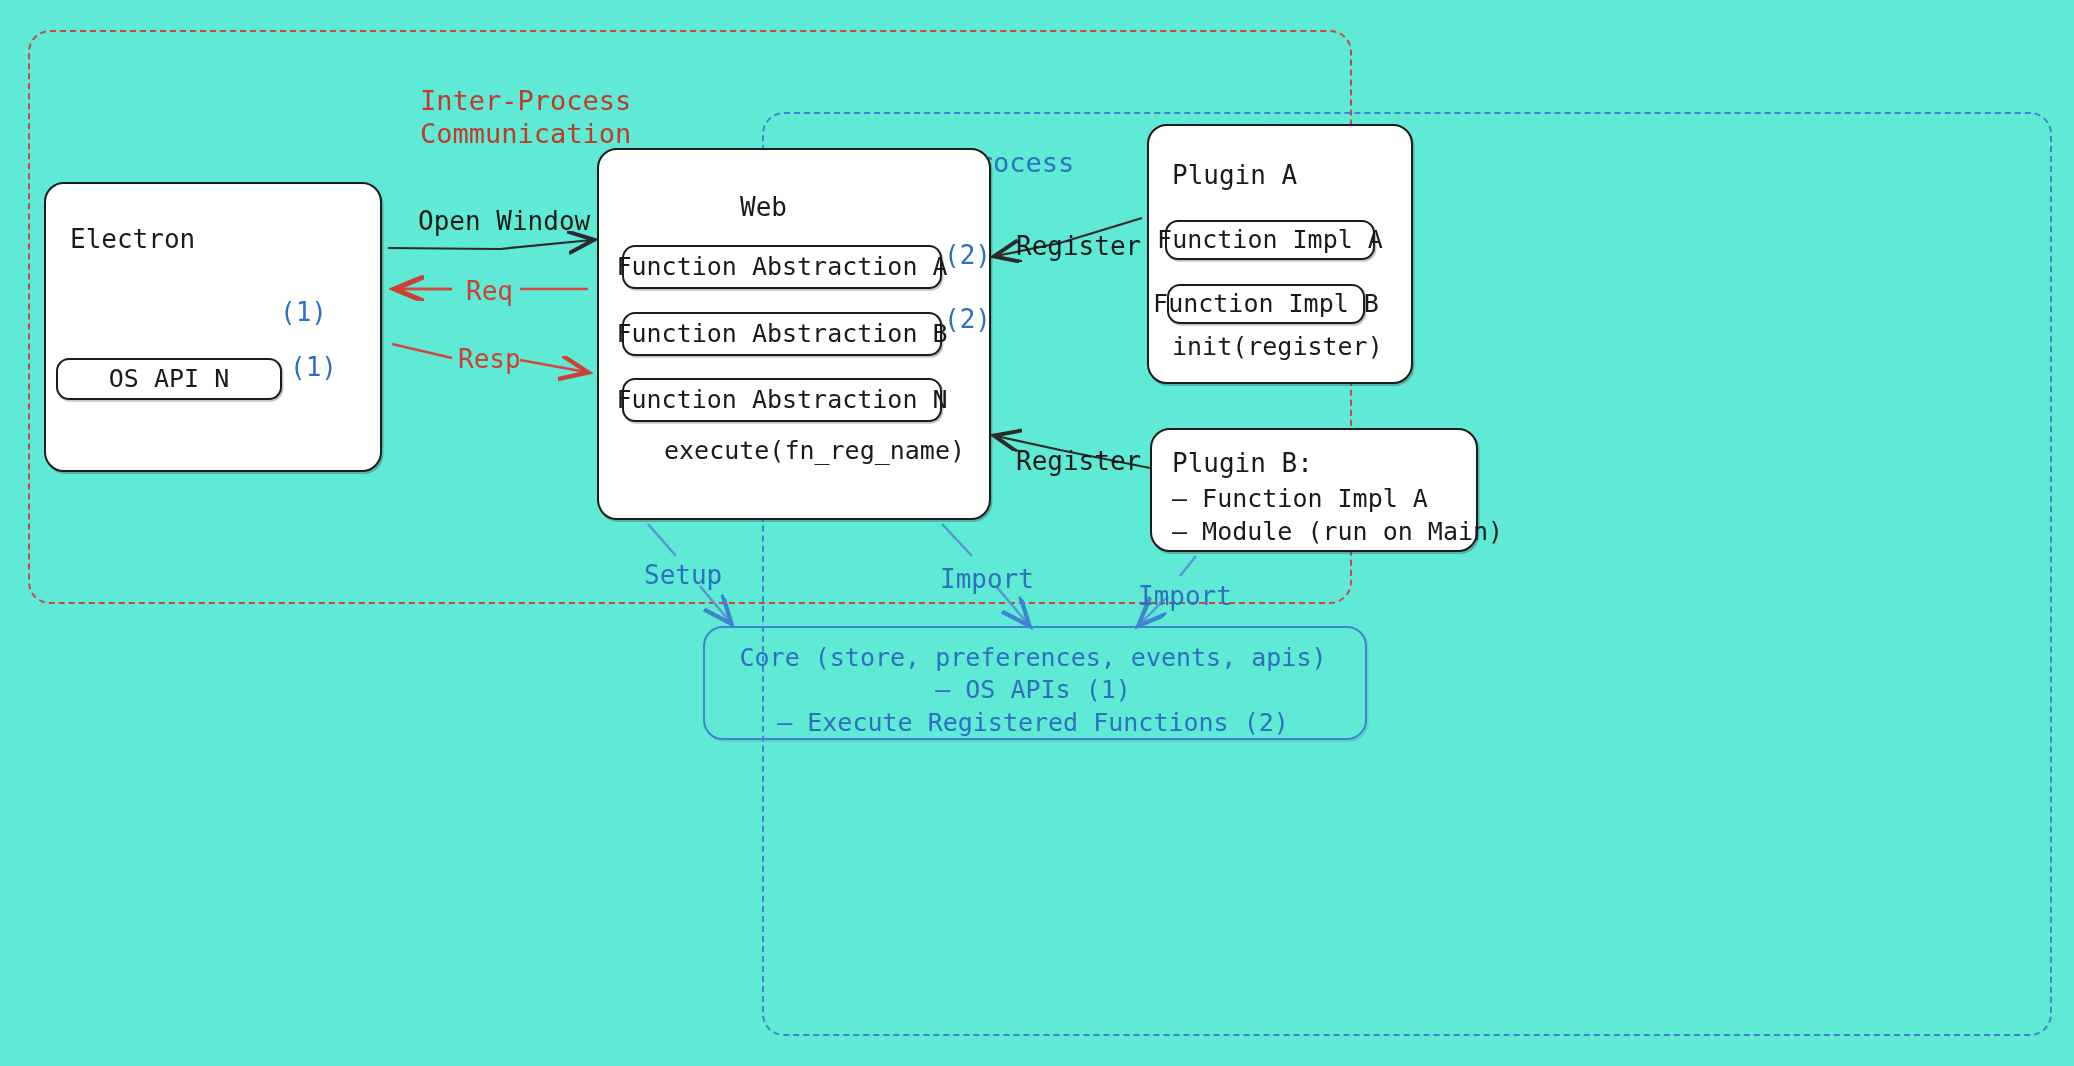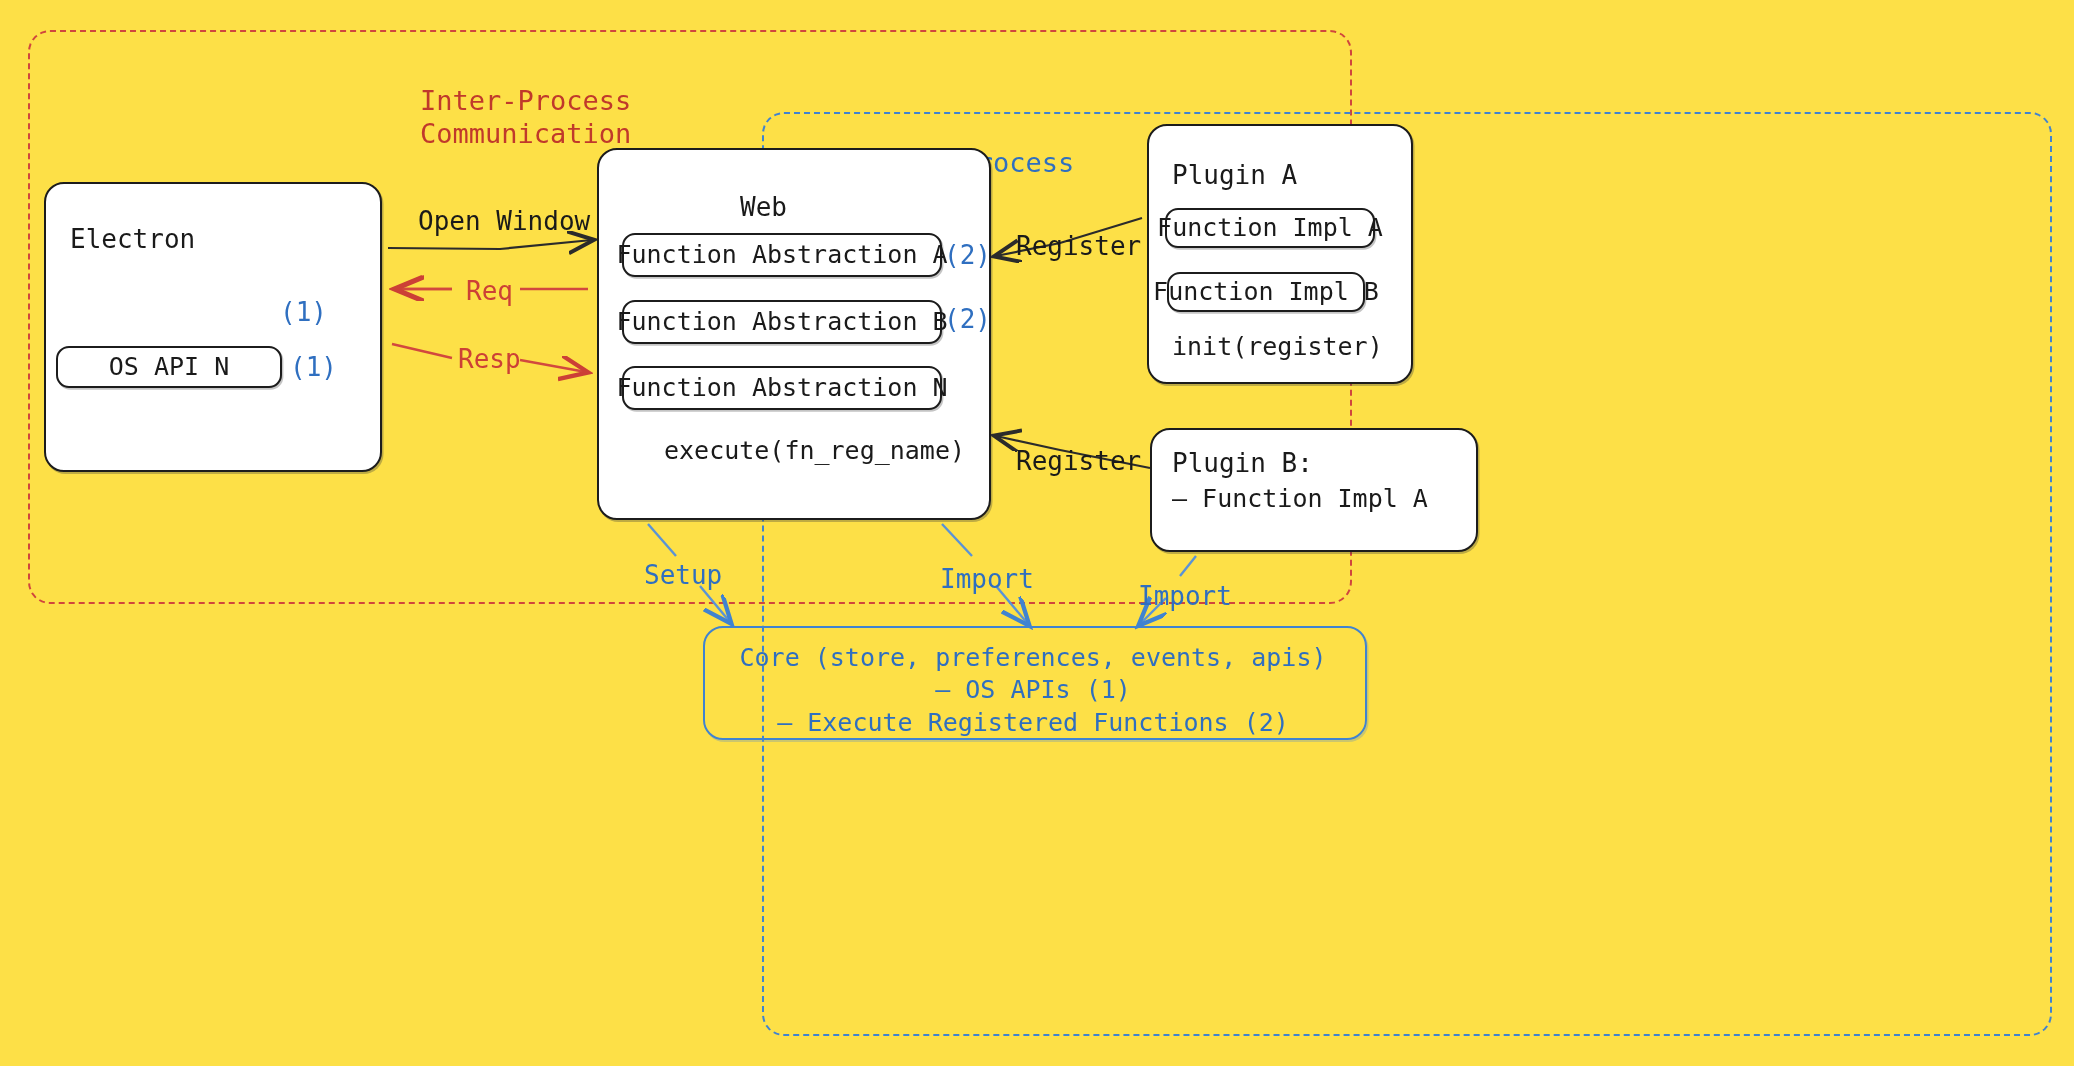--- a/index.html
+++ b/index.html
@@ -4,21 +4,21 @@
 <style>
   html,body{margin:0;padding:0;background:#ffffff;}
   body{
     font-family:"DejaVu Sans Mono","Liberation Mono",monospace;
     color:#1a1a1a;
   }
   #stage{
     position:relative;
     width:2074px;
     height:1066px;
-    background:#fde047;
+    background:#5eead4;
     overflow:hidden;
   }
   .abs{position:absolute;}
 
   
   .group-dashed{
     position:absolute;
     border-style:dashed;
     border-width:2.5px;
     border-radius:22px;
@@ -71,20 +71,21 @@
     box-sizing:border-box;
     display:flex;
     align-items:center;
     justify-content:center;
     font-size:25px;
     white-space:pre;
     color:#1a1a1a;
     box-shadow:1.4px 1.8px 0 rgba(60,60,60,.3);
     text-align:center;
     line-height:1.22;
+    margin-top:12px;
   }
   .note{
     position:absolute;
     font-size:25px;
     white-space:pre;
     color:#1a1a1a;
   }
   .tag-blue{
     position:absolute;
     font-size:26px;
@@ -223,20 +224,21 @@
 
   <div class="box" id="plugin-a-box"></div>
   <div class="box-title" id="plugin-a-title">Plugin A</div>
   <div class="chip" id="impl-a">Function Impl A</div>
   <div class="chip" id="impl-b">Function Impl B</div>
   <div class="note" id="plugin-a-init">init(register)</div>
 
   <div class="box" id="plugin-b-box"></div>
   <div class="box-title" id="plugin-b-l0">Plugin B:</div>
   <div class="note" id="plugin-b-l1">– Function Impl A</div>
+  <div class="note" id="plugin-b-l2">– Module (run on Main)</div>
 
   <div id="core-box" class="abs"></div>
   <div id="core-text">Core (store, preferences, events, apis)
 – OS APIs (1)
 – Execute Registered Functions (2)</div>
 
   <div class="edge-label lbl-black" id="lbl-open-window">Open Window</div>
   <div class="edge-label lbl-red" id="lbl-req">Req</div>
   <div class="edge-label lbl-red" id="lbl-resp">Resp</div>
   <div class="edge-label lbl-black" id="lbl-register-1">Register</div>

